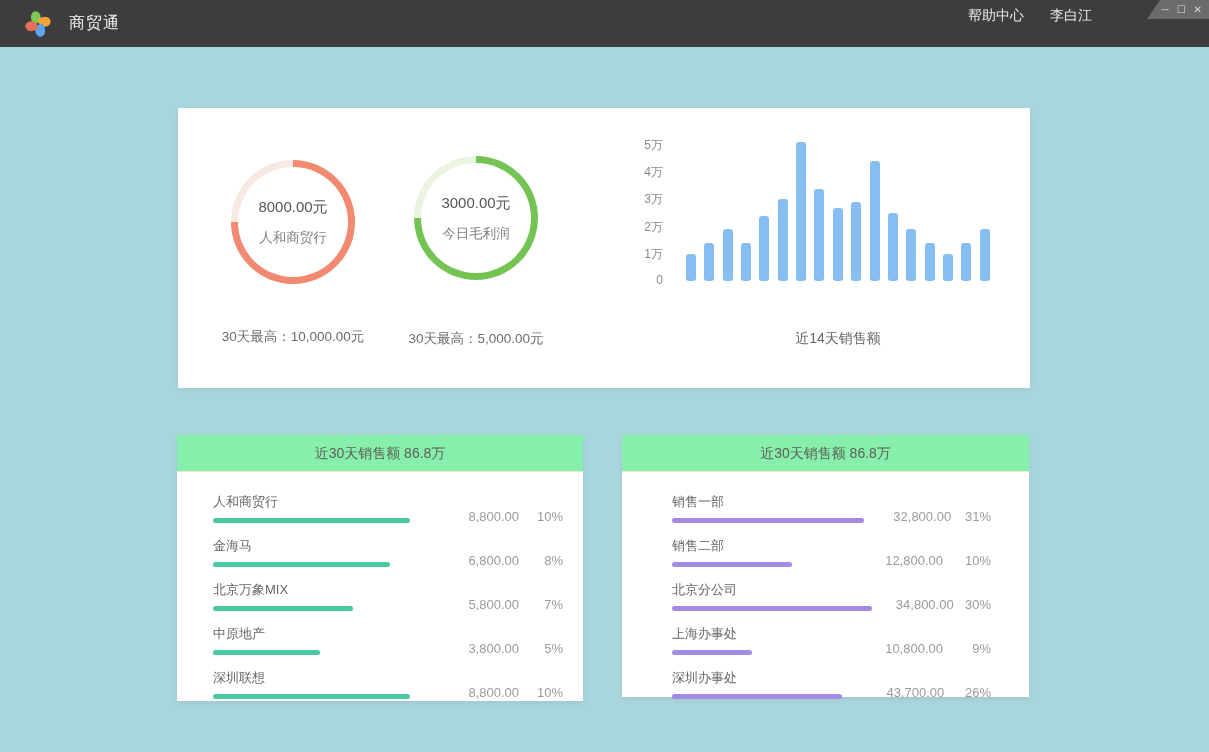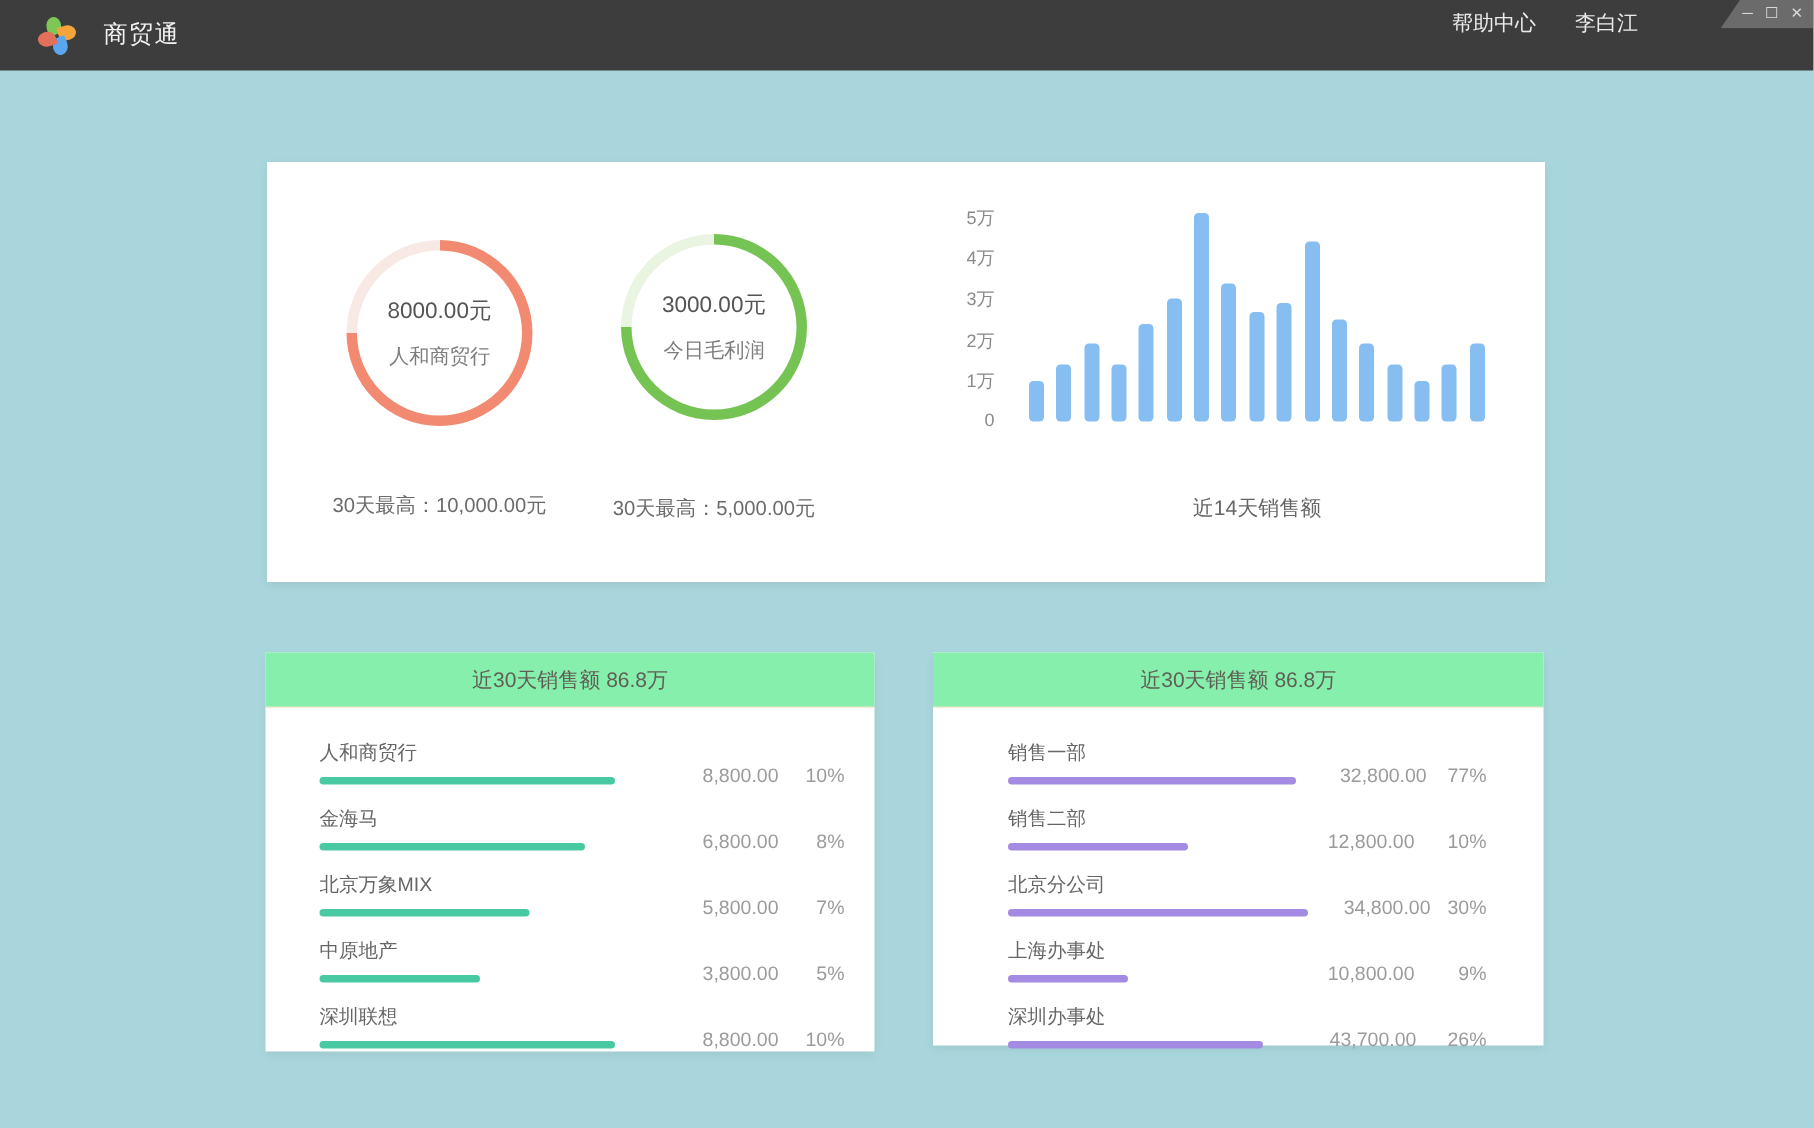--- a/index.html
+++ b/index.html
@@ -185,21 +185,21 @@
 
 <div class="card card-br">
   <div class="rank-header">近30天销售额 86.8万</div>
   <div class="rank-body" id="department-rank-list">
       <div class="rank-row">
         <div class="rank-info">
           <div class="rank-name">销售一部</div>
           <div class="rank-bar" style="width: 192px; background: rgb(163, 138, 226);"></div>
         </div>
         <div class="rank-amount">32,800.00</div>
-        <div class="rank-pct">77%</div>
+        <div class="rank-pct">31%</div>
       </div>
       <div class="rank-row">
         <div class="rank-info">
           <div class="rank-name">销售二部</div>
           <div class="rank-bar" style="width: 120px; background: rgb(163, 138, 226);"></div>
         </div>
         <div class="rank-amount">12,800.00</div>
         <div class="rank-pct">10%</div>
       </div>
       <div class="rank-row">

